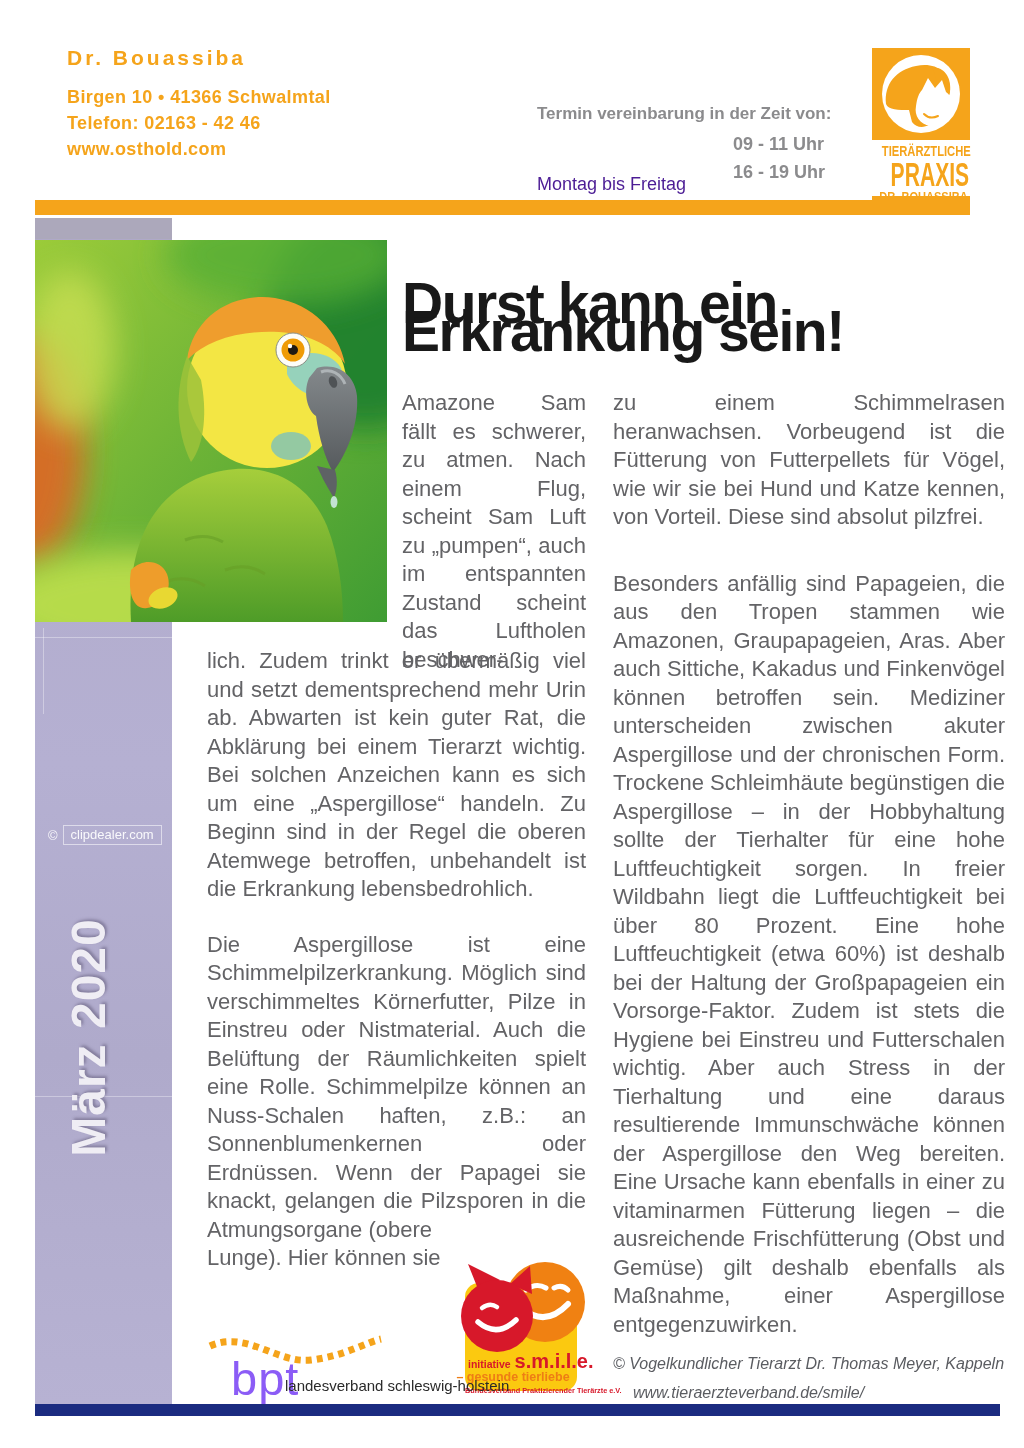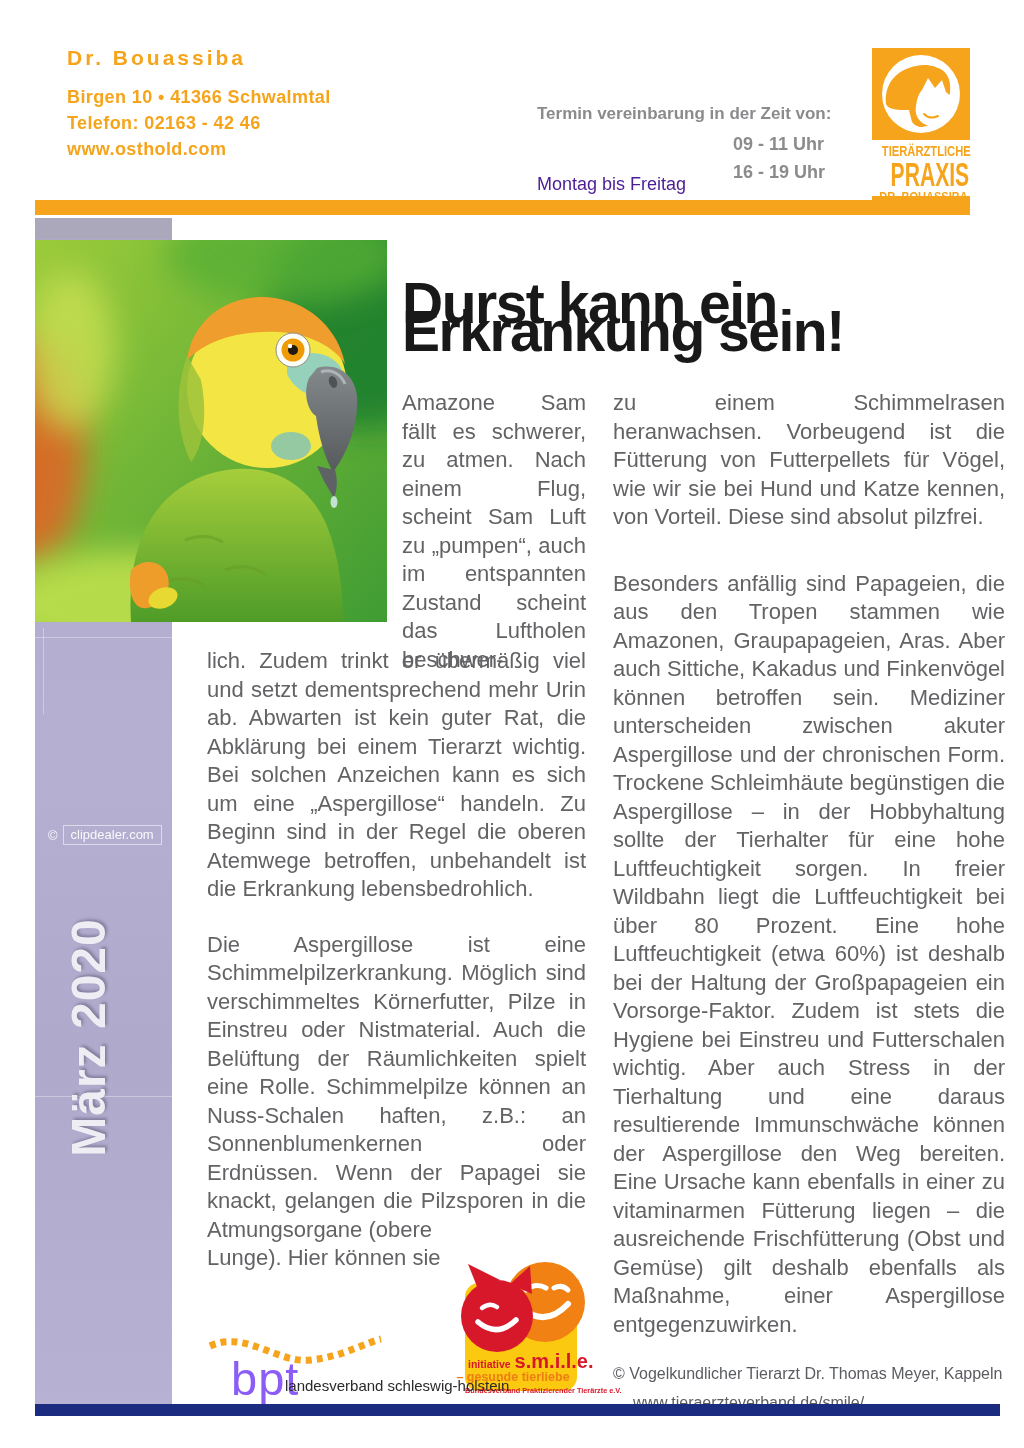--- a/index.html
+++ b/index.html
@@ -49,21 +49,21 @@
   .title{left:402px;font-size:57px;font-weight:bold;color:#191919;letter-spacing:-1.5px;line-height:60px;white-space:nowrap;}
   .title1{top:237px;margin-top:36px;} .title2{top:301px;}
   .bodytext{font-size:22px;line-height:28.5px;color:#636366;text-align:justify;}
   .intro{left:402px;top:389px;width:184px;}
   .colL{left:207px;top:647px;width:379px;}
   .colR{left:613px;top:389px;width:392px;}
   .colL .p2{margin-top:27px;}
   .colR .p2{margin-top:38px;}
   .wrap1{width:252px;text-align:justify;text-align-last:justify;}
   .wrap2{width:260px;text-align:left;}
-  .source{margin-top:20px;font-size:16px;line-height:29px;color:#5A5C61;text-align:left;}
+  .source{margin-top:10px;font-size:16px;line-height:29px;color:#5A5C61;text-align:left;font-style:italic;}
   .source .l2{padding-left:20px;}
 
   
   .bpt{left:205px;top:1325px;width:390px;height:80px;}
   .bpt-wave{position:absolute;left:0;top:3px;}
   .bpt-name{position:absolute;left:26px;top:26px;font-size:47px;color:#8b5cf6;letter-spacing:1px;}
   .bpt-sub{position:absolute;left:80px;top:52px;font-size:15px;color:#2a2a2a;}
 
   .smile{left:450px;top:1250px;width:140px;height:150px;}
   .smile svg{position:absolute;left:0;top:0;overflow:visible;}

